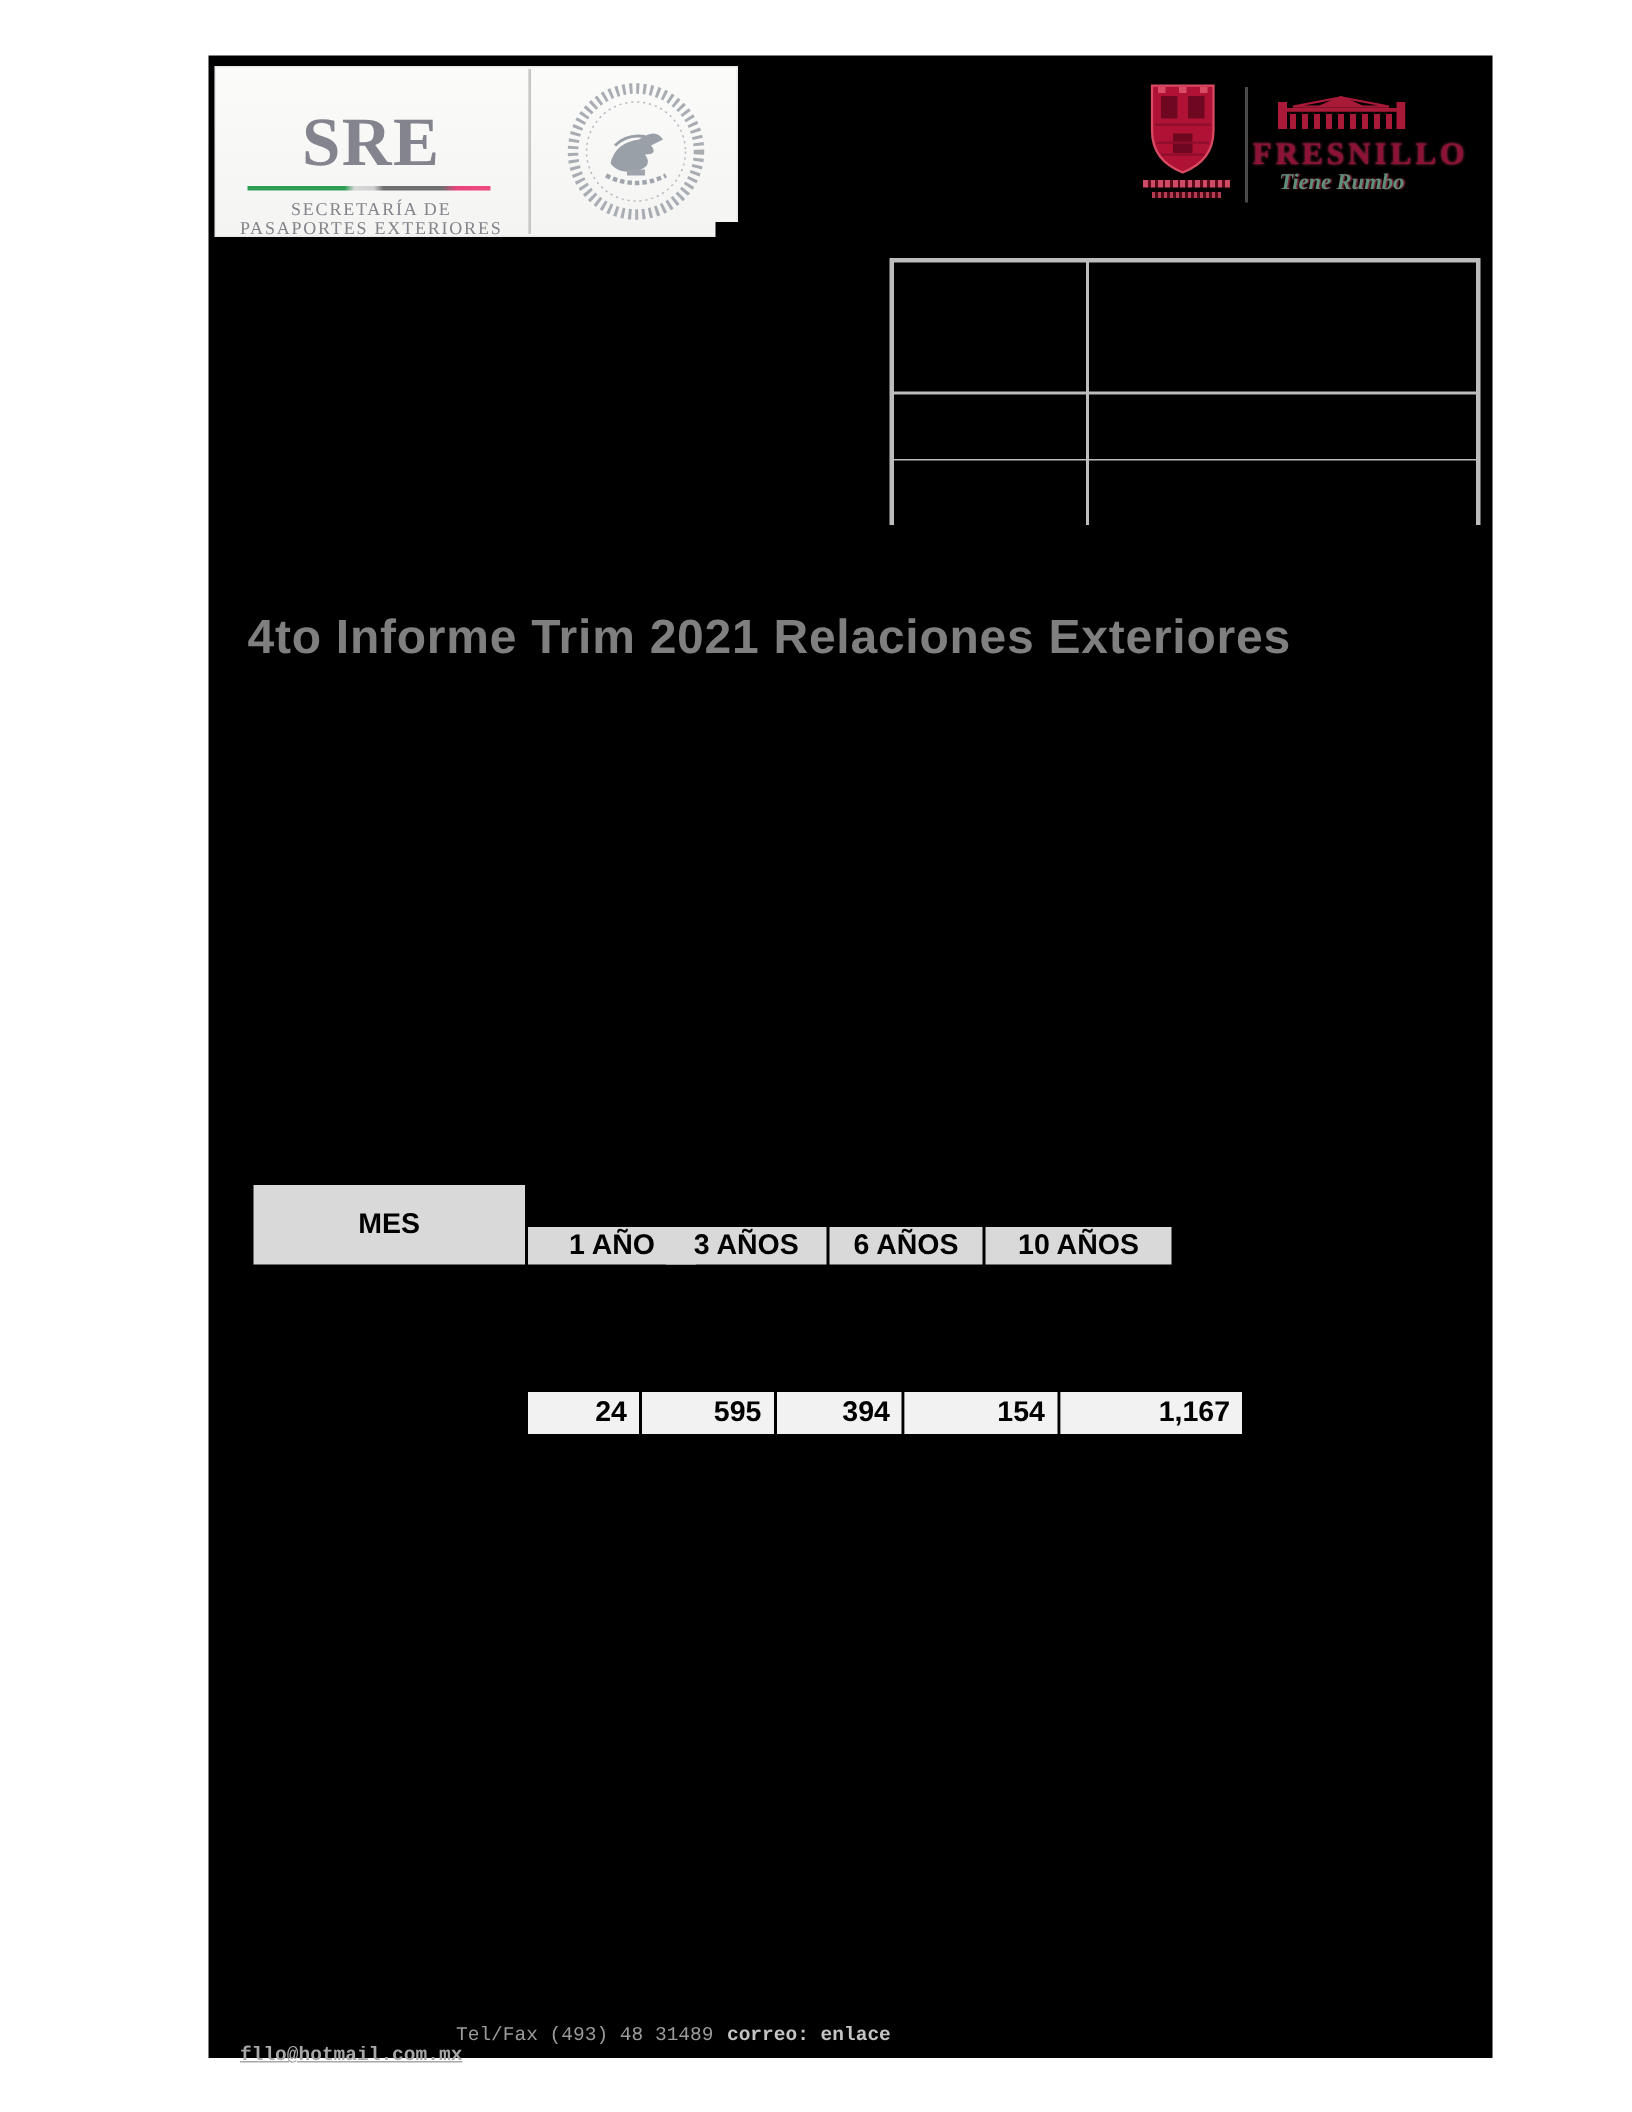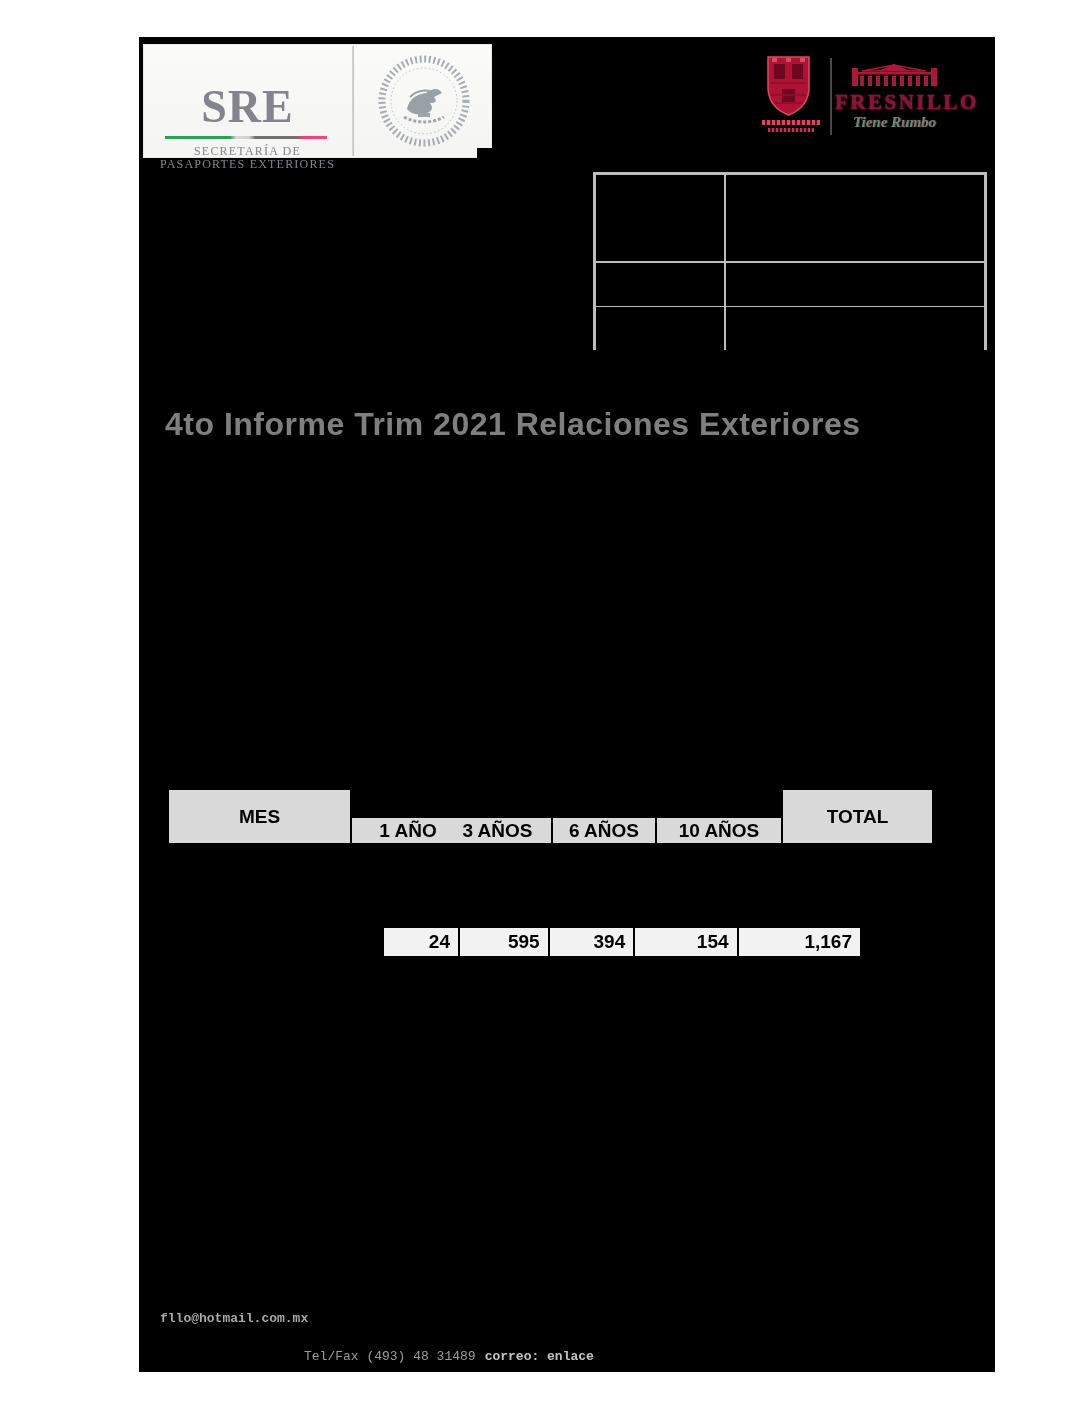--- a/index.html
+++ b/index.html
@@ -6,21 +6,21 @@
   body{
     width:1088px;height:1408px;background:#ffffff;position:relative;
     font-family:"Liberation Sans",sans-serif;overflow:hidden;
   }
   
   #sheet{position:absolute;left:139px;top:37px;width:856px;height:1335px;background:#000;}
 
   
   .sre-block{position:absolute;left:4px;top:7px;width:349px;height:114px;
     background:linear-gradient(180deg,#fbfbfa 0%,#f4f4f2 100%);box-shadow:0 0 0 1px #e9e9e7 inset;}
-  .sre-left{position:absolute;left:0;top:0;width:209px;height:114px;margin-top:12px;}
+  .sre-left{position:absolute;left:0;top:0;width:209px;height:114px;}
   .sre-acronym{position:absolute;left:0;top:28px;width:209px;text-align:center;
     font-family:"Liberation Serif",serif;font-size:46px;font-weight:600;color:#84848e;letter-spacing:1px;line-height:46px;}
   .sre-tricolor{position:absolute;left:22px;top:80px;width:162px;height:3px;
     background:linear-gradient(90deg,#2f9e54 0%,#2f9e54 40%,#d8d8d8 44%,#cfcfcf 52%,#6f6f6f 56%,#6f6f6f 80%,#e8447c 86%,#ef4b81 100%);}
   .sre-dept{position:absolute;left:0;width:209px;text-align:center;
     font-family:"Liberation Serif",serif;color:#84848c;font-size:12px;letter-spacing:1.2px;}
   .sre-dept.l1{top:88px;}
   .sre-dept.l2{top:101px;}
   .sre-divider{position:absolute;left:209px;top:2px;width:2px;height:110px;
     background:linear-gradient(90deg,#dcdcda,#bdbdbb);}
@@ -58,33 +58,33 @@
   .ptable-header .hcell{position:absolute;background:#d9d9d9;color:#000;font-weight:700;
     font-size:19px;display:flex;align-items:center;justify-content:center;box-sizing:border-box;}
   .hc-mes{left:0;top:0;width:181px;height:53px;}
   .hc-group{left:183px;top:0;width:429px;height:26px;}
   .hc-s0{left:183px;top:28px;width:112px;height:25px;text-align:right;}
   .hc-s1{left:275px;top:28px;width:107px;height:25px;}
   .hc-s2{left:384px;top:28px;width:102px;height:25px;}
   .hc-s3{left:488px;top:28px;width:124px;height:25px;}
   .hc-total{left:614px;top:0;width:149px;height:53px;}
 
-  .ptable-data{position:absolute;left:213px;top:891px;width:476px;height:28px;display:flex;margin-left:32px;}
+  .ptable-data{position:absolute;left:213px;top:891px;width:476px;height:28px;display:flex;}
   .ptable-data .dcell{background:#f2f2f2;color:#000;font-weight:700;font-size:19px;
     text-align:right;line-height:28px;padding-right:8px;box-sizing:border-box;border-right:2px solid #000;}
   .ptable-data .dcell:last-child{border-right:none;}
   .dc0{width:92px;} .dc1{width:109px;} .dc2{width:104px;} .dc3{width:126px;} .dc4{width:149px;}
 
   
   .footer-line{position:absolute;font-family:"Liberation Mono","DejaVu Sans Mono",monospace;
     font-size:13px;color:#9b9b9b;white-space:nowrap;}
   .f-addr{left:244px;top:1294px;}
   .f-tel{left:165px;top:1312px;}
   .f-tel .contact{font-weight:700;color:#c4c4c4;margin-left:9px;}
-  .f-email{left:21px;top:1274px;font-weight:700;color:#a8a8a8;cursor:pointer;}
+  .f-email{left:21px;top:1325px;font-weight:700;color:#a8a8a8;text-decoration:underline;cursor:pointer;}
 </style>
 </head>
 <body>
 
 <div id="sheet">
 
   <div class="sre-block">
     <div class="sre-left">
       <div class="sre-acronym">SRE</div>
       <div class="sre-tricolor"></div>
@@ -149,21 +149,20 @@
   </div>
 
   <div class="doc-title">4to Informe Trim 2021 Relaciones Exteriores</div>
 
   <div class="ptable-header">
     <div class="hcell hc-mes">MES</div>
     <div class="hcell hc-s0">1 AÑO</div>
     <div class="hcell hc-s1">3 AÑOS</div>
     <div class="hcell hc-s2">6 AÑOS</div>
     <div class="hcell hc-s3">10 AÑOS</div>
-    <div class="hcell hc-total">TOTAL</div>
   </div>
 
   <div class="ptable-data">
     <div class="dcell dc0">24</div>
     <div class="dcell dc1">595</div>
     <div class="dcell dc2">394</div>
     <div class="dcell dc3">154</div>
     <div class="dcell dc4">1,167</div>
   </div>
 

